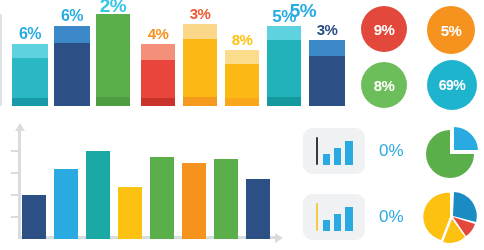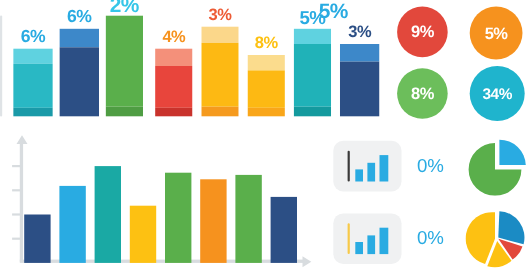--- a/index.html
+++ b/index.html
@@ -146,21 +146,21 @@
         <div class="circle" style="left: 6px; top: 6px; width: 46px; height: 46px; background: rgb(226, 72, 60);">
           <span style="font-size: 15px;">9%</span>
         </div>
         <div class="circle" style="left: 72px; top: 6px; width: 48px; height: 48px; background: rgb(246, 146, 30);">
           <span style="font-size: 15px;">5%</span>
         </div>
         <div class="circle" style="left: 6px; top: 62px; width: 46px; height: 46px; background: rgb(108, 190, 91);">
           <span style="font-size: 15px;">8%</span>
         </div>
         <div class="circle" style="left: 72px; top: 60px; width: 50px; height: 50px; background: rgb(31, 180, 205);">
-          <span style="font-size: 14px;">34%</span>
+          <span style="font-size: 14px;">69%</span>
         </div>
       </div>
   </div>
 
   <div id="panel-barchart">
     <div id="axis-v"></div>
     <div id="axis-h"></div>
     <div id="ticks-host">
         <div class="tick" style="top: 30px;"></div>
         <div class="tick" style="top: 52px;"></div>

